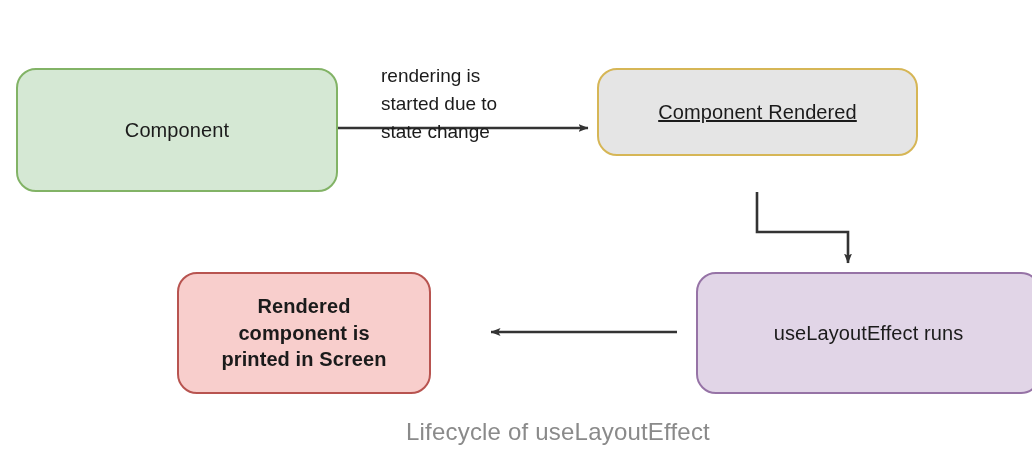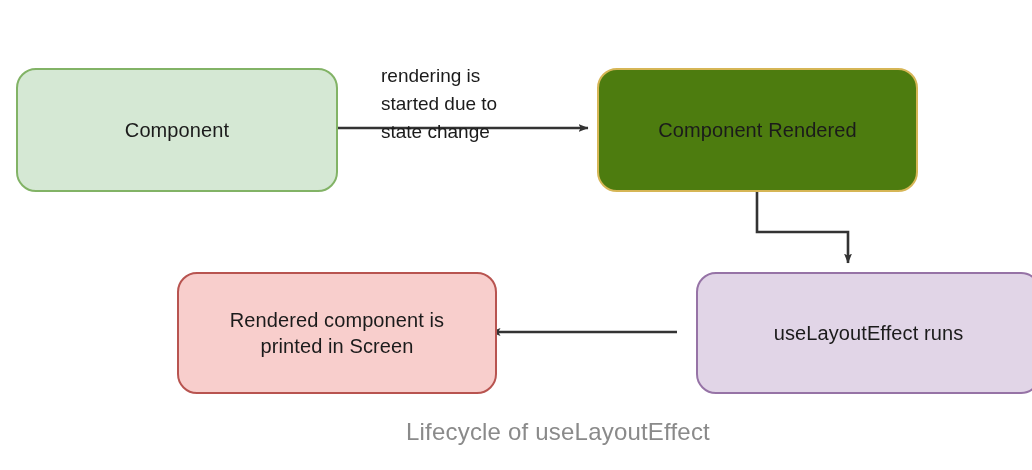--- a/index.html
+++ b/index.html
@@ -38,39 +38,41 @@
     top: 68px;
     width: 322px;
     height: 124px;
     background: #d5e8d4;
     border-color: #82b366;
   }
   #node-component-rendered {
     left: 597px;
     top: 68px;
     width: 321px;
-    height: 124px;
-    background: #4d7c0f;
+    height: 88px;
+    background: #e5e5e5;
     border-color: #d6b656;
+    text-decoration: underline;
   }
   #node-uselayouteffect {
     left: 696px;
     top: 272px;
     width: 345px;
     height: 122px;
     background: #e1d5e7;
     border-color: #9673a6;
   }
   #node-rendered-screen {
     left: 177px;
     top: 272px;
-    width: 320px;
+    width: 254px;
     height: 122px;
     background: #f8cecc;
     border-color: #b85450;
+    font-weight: bold;
   }
   #edge-layer {
     position: absolute;
     left: 0;
     top: 0;
     width: 1032px;
     height: 470px;
     pointer-events: none;
   }
   .edge-label {

